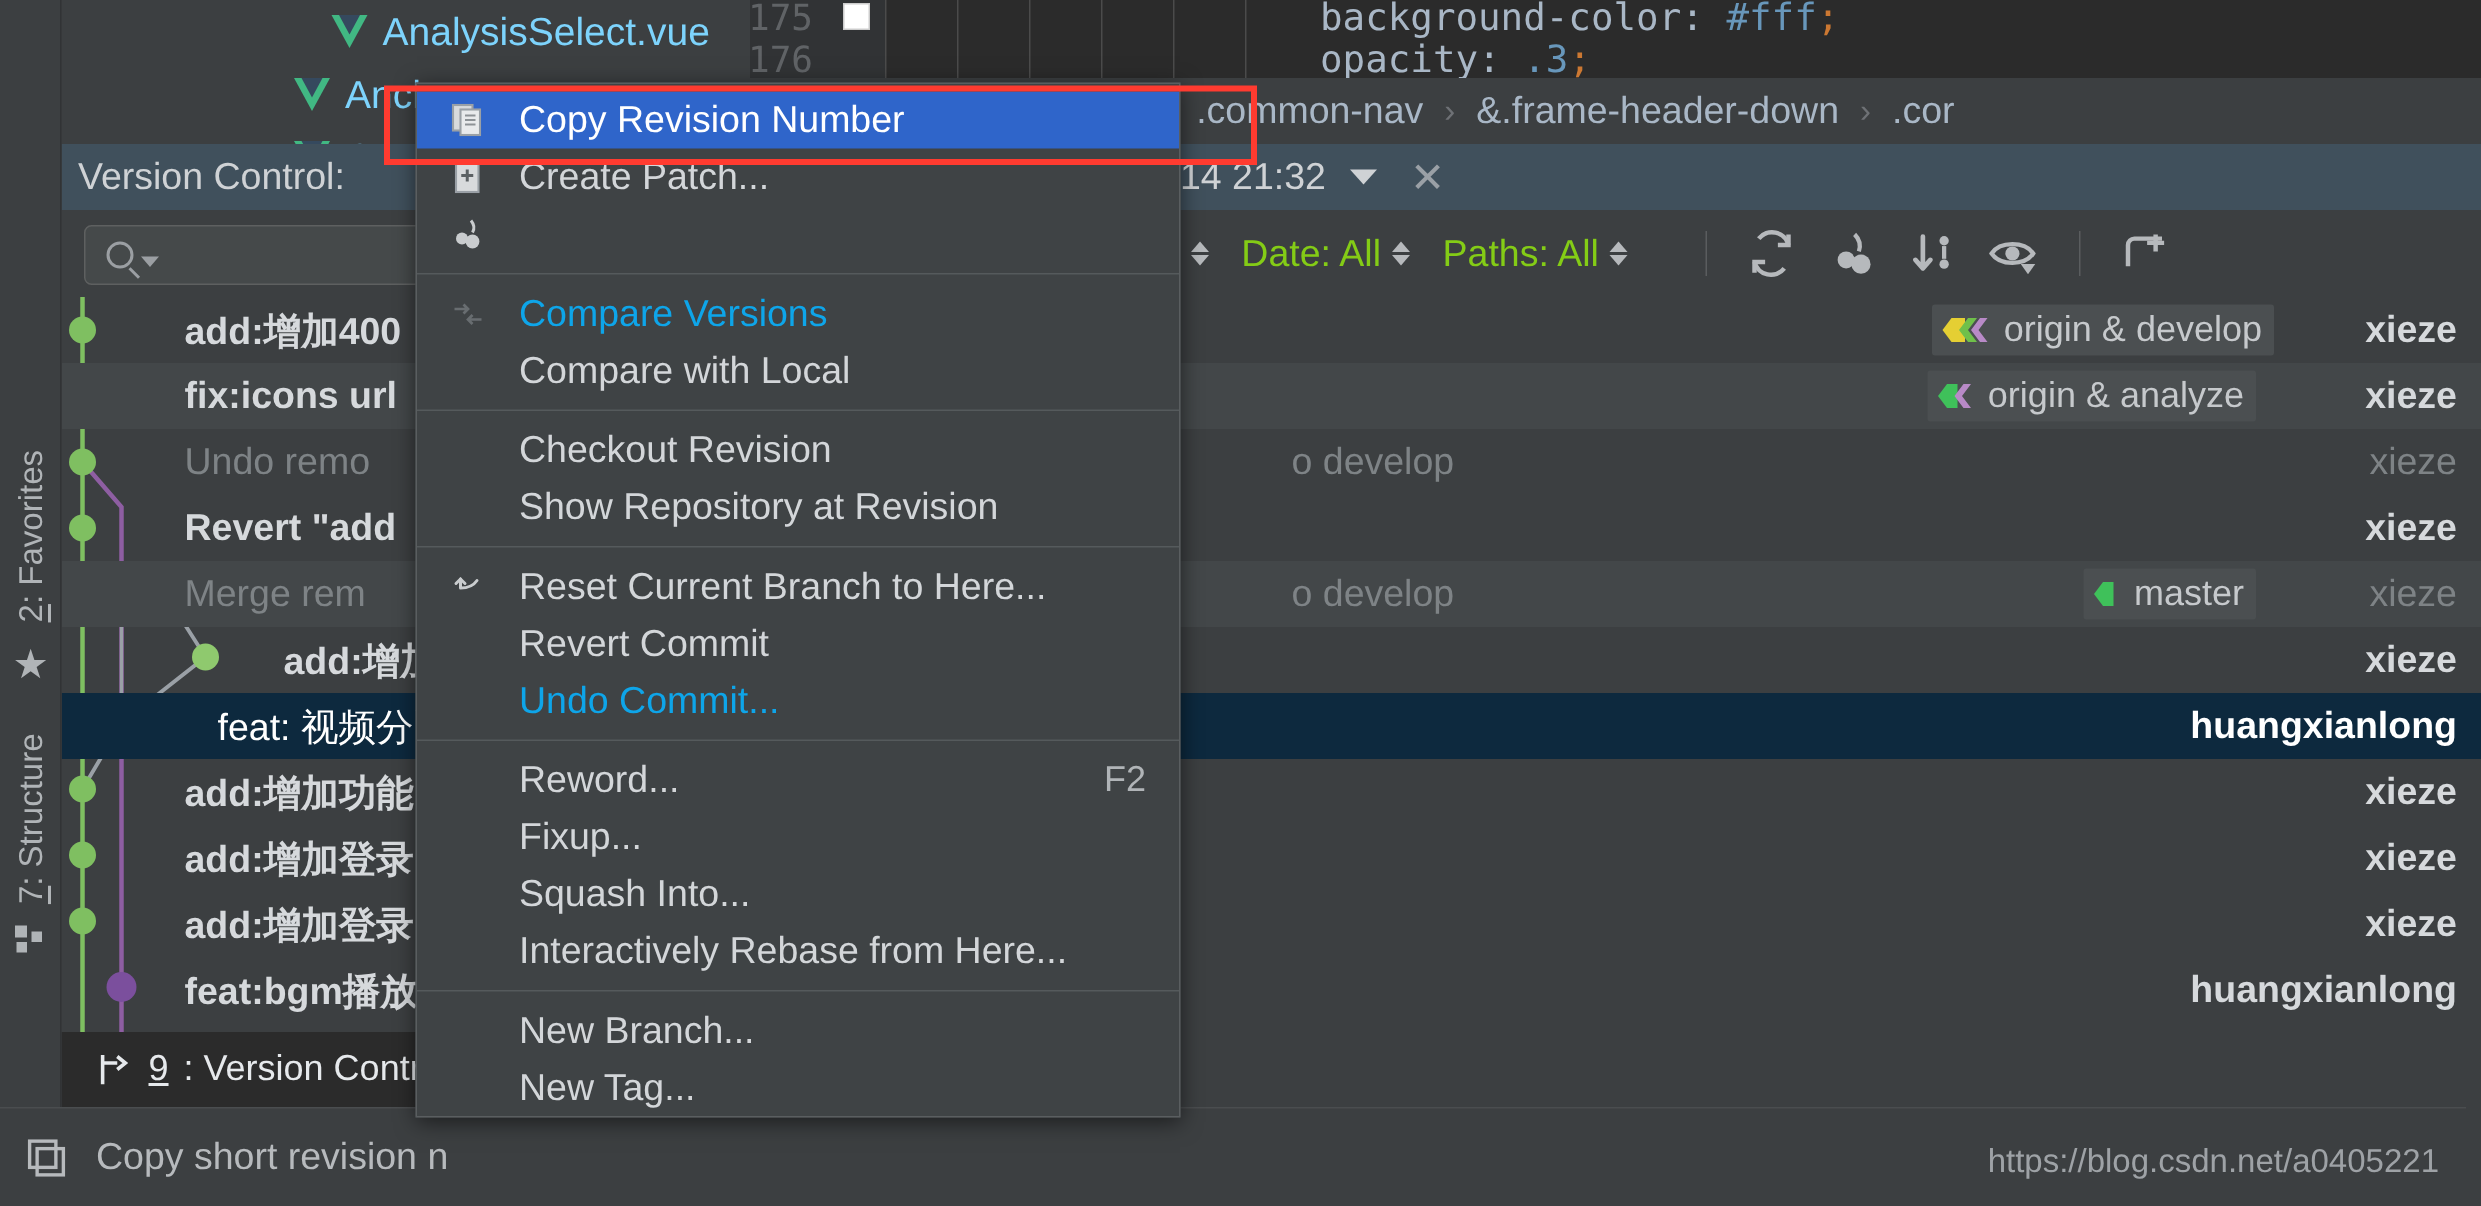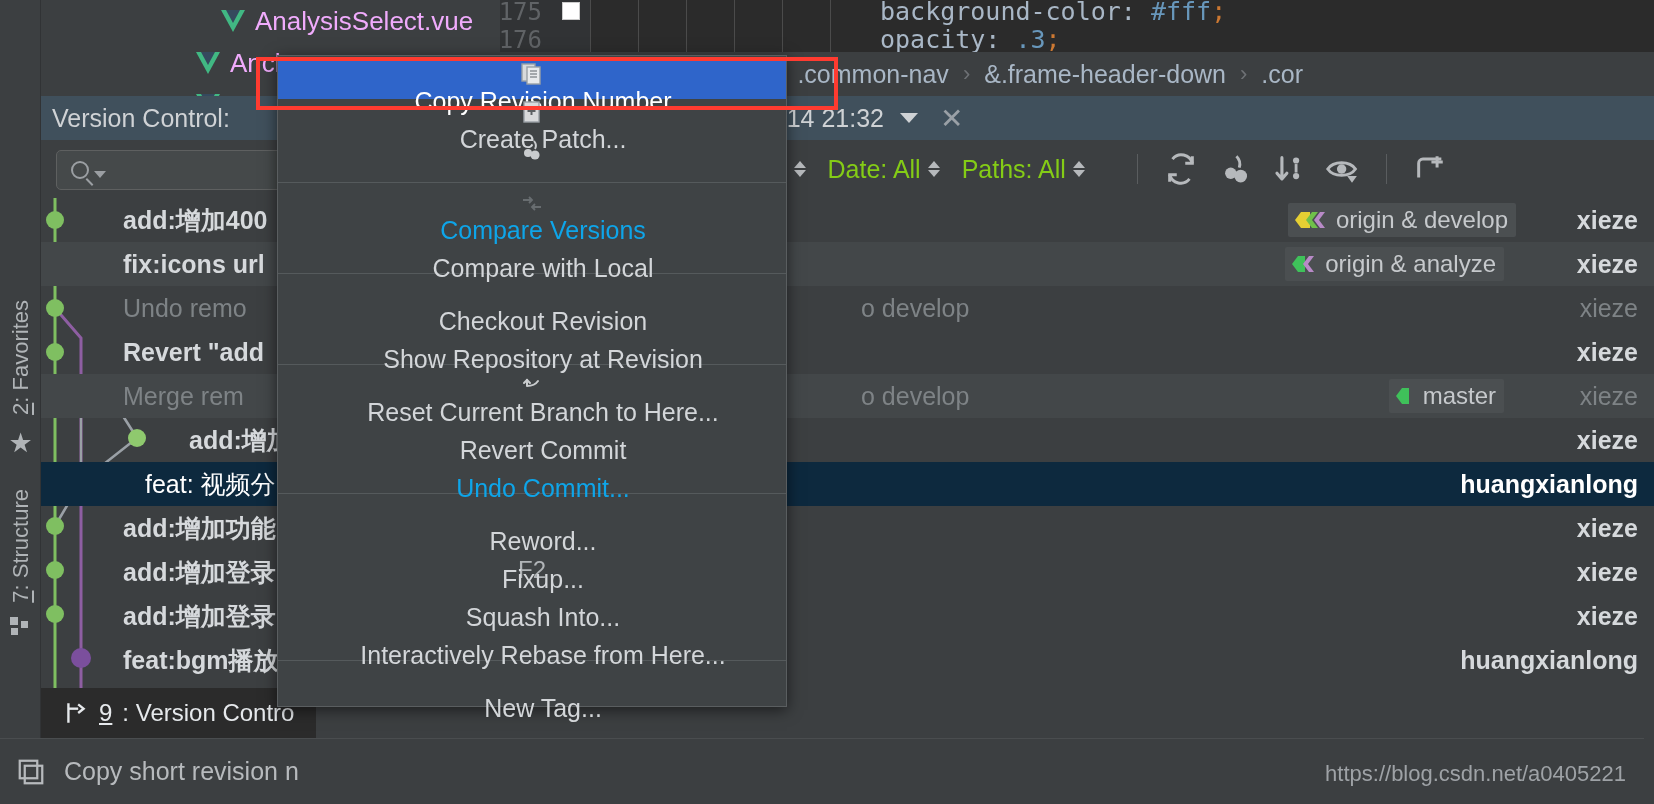--- a/index.html
+++ b/index.html
@@ -33,21 +33,21 @@
   .vue-ico::before {
     content: ""; position: absolute; left: 0; top: 0;
     border-left: 12px solid transparent; border-right: 12px solid transparent;
     border-top: 22px solid #41b883;
   }
   .vue-ico::after {
     content: ""; position: absolute; left: 5px; top: 0;
     border-left: 7px solid transparent; border-right: 7px solid transparent;
     border-top: 13px solid #35495e;
   }
-  .proj-name { color: #f0abfc; font-size: 26px; }
+  .proj-name { color: #7dd3fc; font-size: 26px; }
 
   
   .code-pane {
     position: absolute; left: 500px; top: 0; width: 1154px; height: 52px;
     background: #2b2b2b;
   }
   .gutter {
     position: absolute; left: 0; top: 0; width: 90px; height: 52px;
     background: #313335;
   }
@@ -231,21 +231,21 @@
 
   
   .ctx-menu {
     position: absolute; left: 277px; top: 55px; width: 510px;
     background: #3f4345; border: 1px solid #5a5e60;
     box-shadow: 0 3px 14px rgba(0,0,0,.55);
     padding: 5px 0 0 0; z-index: 50;
   }
   .mi {
     position: relative; height: 38px; display: flex; align-items: center;
-    color: #d3d6d9; font-size: 25px; white-space: nowrap; padding-left: 22px; flex-direction: column;
+    color: #d3d6d9; font-size: 25px; white-space: nowrap; padding-left: 22px;
   }
   .mi .mi-ico {
     width: 32px; height: 26px; display: flex; align-items: center; justify-content: flex-start;
     flex: none; margin-right: 14px;
   }
   .mi .mi-label { flex: 1; }
   .mi .mi-shortcut { color: #b0b4b7; font-size: 24px; margin-right: 22px; }
   .mi.disabled { color: #0ea5e9; }
   .mi.disabled .mi-ico { opacity: .45; }
   .mi.hi { background: #2f65ca; color: #ffffff; }
@@ -649,20 +649,24 @@
       <span class="mi-label">Squash Into...</span>
     </div>
 
     <div class="mi">
       <span class="mi-ico"></span>
       <span class="mi-label">Interactively Rebase from Here...</span>
     </div>
 
     <div class="mi-sep"></div>
 
+    <div class="mi">
+      <span class="mi-ico"></span>
+      <span class="mi-label">New Branch...</span>
+    </div>
 
     <div class="mi">
       <span class="mi-ico"></span>
       <span class="mi-label">New Tag...</span>
     </div>
 
   </div>
 
   <div class="red-box"></div>
 

